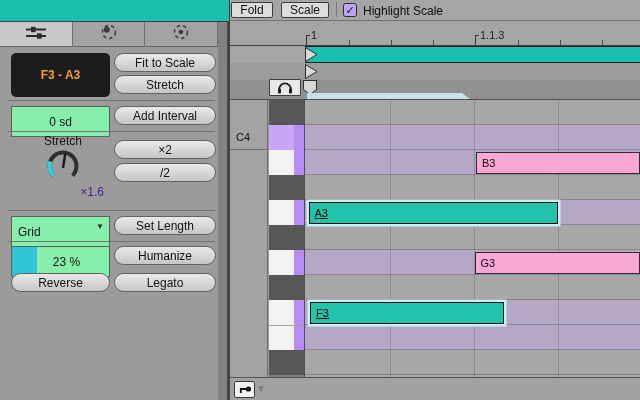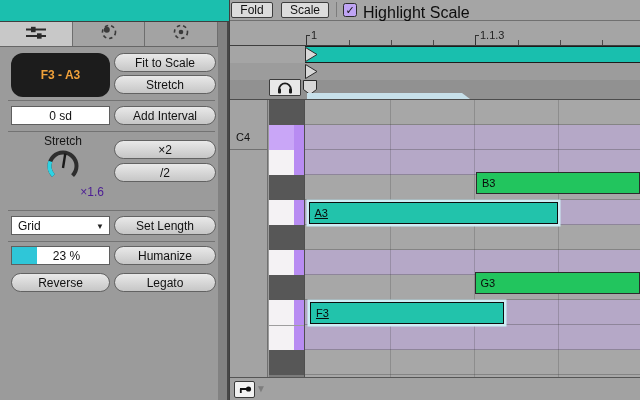--- a/index.html
+++ b/index.html
@@ -12,40 +12,40 @@
   #teal-strip { left:0; top:0; width:229px; height:22px; background:#1bbfae; border-bottom:1px solid #3f3f3f; }
   #tabbar { left:0; top:22px; width:218px; height:25px; display:flex; border-bottom:1px solid #666; }
   .tab { flex:1; background:#a3a3a3; border-right:1px solid #6e6e6e; display:flex; align-items:center; justify-content:center; }
   .tab.selected { background:#c8c8c8; }
   #panel-gap { left:218px; top:22px; width:11px; height:378px; background:#828282; border-right:2px solid #474747; }
   #left-panel { left:0; top:47px; width:218px; height:353px; background:#9b9b9b; }
 
   .pill { position:absolute; left:114px; width:102px; height:19px; border:1px solid #626262; border-radius:10px;
           background:linear-gradient(#e9e9e9,#c6c6c6); font-size:12px; color:#111; display:flex; align-items:center; justify-content:center; }
   .pill-left { left:11px; width:99px; }
-  .valbox { position:absolute; left:11px; width:99px; height:19px; border:1px solid #5f5f5f; background:#ffffff;
+  .valbox { position:absolute; left:11px; width:99px; height:31px; border:1px solid #5f5f5f; background:#86efac;
             font-size:12px; color:#111; display:flex; align-items:center; justify-content:center; overflow:hidden; }
   .divider { position:absolute; left:8px; width:207px; height:1px; background:#737373; }
 
-  #range-display { left:11px; top:6px; width:99px; height:44px; background:#1c1c1c; border-radius:12px;
+  #range-display { left:11px; top:6px; width:99px; height:44px; background:#1c1c1c; border-radius:5px;
                    color:#f0a13a; font-size:12px; font-weight:bold; display:flex; align-items:center; justify-content:center; }
   #stretch-label { left:22px; top:87px; width:82px; text-align:center; font-size:12px; color:#141414; }
   #stretch-value { left:22px; top:138px; width:82px; text-align:right; font-size:12px; color:#4c1d95; }
   #grid-arrow { position:absolute; right:5px; top:5px; font-size:8px; color:#222; }
   #humanize-fill { position:absolute; left:0; top:0; height:100%; background:#2fc6d8; }
   #humanize-text { position:relative; z-index:1;margin-left:12px; }
 
   
   #pr-toolbar { left:230px; top:0; width:410px; height:21px; background:#a5a5a5; border-bottom:1px solid #707070; }
   .sq-btn { position:absolute; top:2px; height:16px; background:#dcdcdc; border:1px solid #3d3d3d; border-radius:2px;
             font-size:12px; color:#111; display:flex; align-items:center; justify-content:center; }
   #toolbar-sep { position:absolute; left:106px; top:2px; width:1px; height:15px; background:#7c7c7c; }
   #hs-checkbox { position:absolute; left:113px; top:3px; width:14px; height:14px; background:#bfa4f4; border:1.5px solid #2b2b2b;
                  border-radius:2.5px; display:flex; align-items:center; justify-content:center; font-size:11px; color:#101010; line-height:1; }
-  #hs-label { position:absolute; left:133px; top:4px; font-size:16px; color:#0d0d0d; }
+  #hs-label { position:absolute; left:133px; top:4px; font-size:12px; color:#0d0d0d; }
 
   #ruler { left:230px; top:21px; width:410px; height:25px; background:#a5a5a5; border-bottom:1px solid #3e3e3e; }
   .ruler-label { position:absolute; top:8px; font-size:11px; color:#222; }
   .ruler-corner { position:absolute; top:14px; width:4px; height:10px; border-left:1px solid #333; border-top:1px solid #333; }
   .ruler-tick { position:absolute; top:19px; width:1px; height:5px; background:#4a4a4a; }
 
   #loop-bar { left:230px; top:46px; width:410px; height:17px; background:#a5a5a5; }
   #loop-teal { position:absolute; left:75px; top:0; width:335px; height:17px; background:#19bfae; border-top:1px solid #1c1c1c; border-bottom:1px solid #1c1c1c; }
   #marker-row2 { left:230px; top:63px; width:410px; height:17px; background:#9c9c9c; }
   #marker-row3 { left:230px; top:80px; width:410px; height:20px; background:#919191; border-bottom:1px solid #4c4c4c; }
@@ -65,21 +65,21 @@
   .key-root { background:#c9a6f7; }
   .key-gap { border-top:1px solid #9e9e9e; }
 
   #grid { left:305px; top:100px; width:335px; height:277px; background:#a7a7a7; }
   .row { position:absolute; left:0; width:335px; height:25px; border-bottom:1px solid rgba(60,60,60,0.32); }
   .row-in { background:#b5a8c7; }
   .row-out { background:#a7a7a7; }
   .vline { position:absolute; top:0; width:1px; height:277px; background:rgba(50,50,50,0.22); }
 
   .note { position:absolute; height:22px; font-size:11px; color:#0a0a0a; display:flex; align-items:center; padding-left:5px; }
-  .note-plain { background:#22c55e; border:1px solid #2c2c2c;margin-top:20px; }
+  .note-plain { background:#f9a8d4; border:1px solid #2c2c2c; }
   .note-selected { background:#22c3ab; border:1.5px solid #0d0d0d; box-shadow:0 0 0 2.5px #cdeef5;text-decoration:underline; }
 
   #bottom-bar { left:230px; top:377px; width:410px; height:23px; background:#a2a2a2; border-top:1px solid #555; }
   #fold-key-btn { position:absolute; left:4px; top:3px; width:21px; height:17px; background:#f2f2f2; border:1.5px solid #3a3a3a;
                   border-radius:2px; display:flex; align-items:center; justify-content:center; }
   #scroll-arrow { position:absolute; left:26px; top:5px; font-size:10px; color:#7d7d7d; }
 
   #pr-left-border { left:229px; top:0; width:1px; height:400px; background:#3f3f3f; }
 </style>
 </head>

